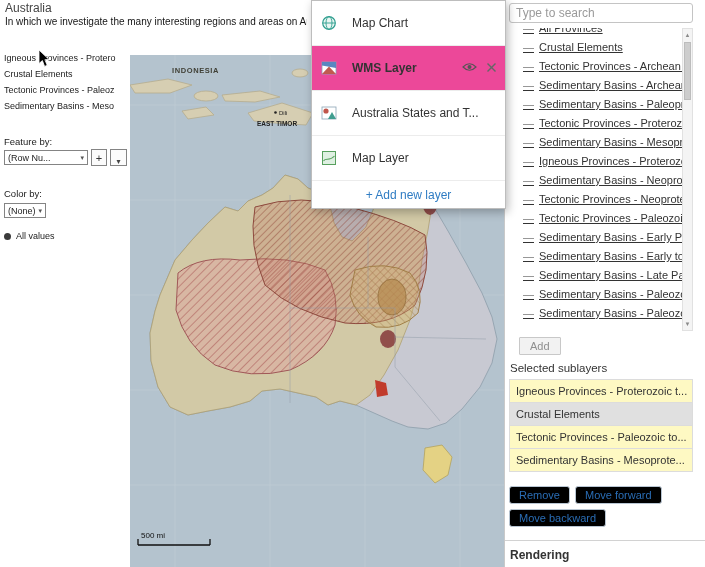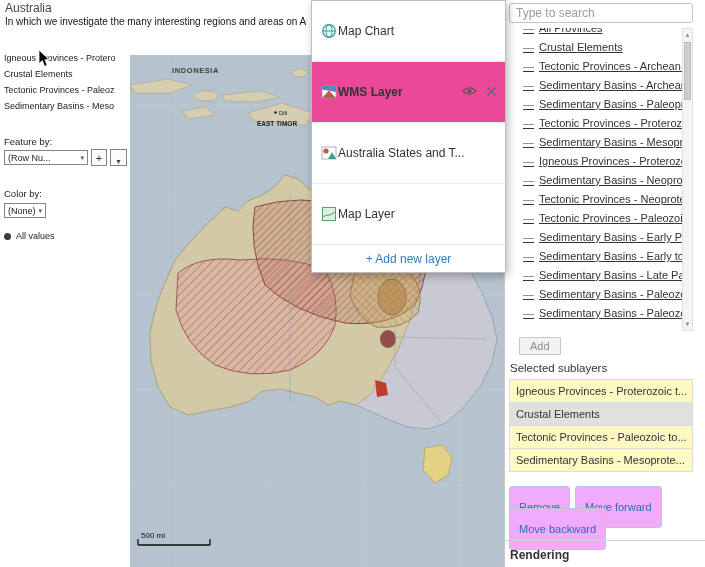--- a/index.html
+++ b/index.html
@@ -30,21 +30,21 @@
   .all-values{margin-top:13px;font-size:9px;display:flex;align-items:center;gap:5px;color:#222;}
   .bullet{width:7px;height:7px;border-radius:50%;background:#3b3b3b;flex:none;}
 
   .map-wrap{position:absolute;left:130px;top:55px;width:375px;height:512px;}
 
   .cursor{position:absolute;left:38px;top:50px;z-index:9;}
 
   
   .layers-popup{position:absolute;left:311px;top:0;width:193px;background:#fff;
                 border:1px solid #bdbdbd;box-shadow:2px 3px 9px rgba(0,0,0,.28);z-index:6;}
-  .popup-row{height:28px;display:flex;align-items:center;gap:1px;padding:16px 9px;
+  .popup-row{height:28px;display:flex;align-items:center;gap:15px;padding:8px 9px;
              border-bottom:1px solid #ececec;font-size:12px;color:#333;}
   .popup-row.selected{background:#ec4899;font-weight:bold;}
   .row-icon{width:16px;height:16px;flex:none;}
   .row-end{margin-left:auto;display:flex;align-items:center;gap:10px;}
   .add-layer{height:27px;display:flex;align-items:center;justify-content:center;
              color:#2f7cc3;font-size:12px;}
 
   
   .right-panel{position:absolute;left:504px;top:0;width:201px;height:567px;background:#fff;
                border-left:1px solid #c9c9c9;box-sizing:border-box;z-index:5;}
@@ -69,21 +69,21 @@
 
   .add-btn{position:absolute;left:14px;top:337px;padding:2px 10px;font-size:11px;color:#8f8f8f;
            background:#f2f2f2;border:1px solid #c8c8c8;border-radius:1px;font-family:inherit;}
   .selected-title{position:absolute;left:5px;top:362px;font-size:11.5px;color:#333;}
   .selected-list{position:absolute;left:4px;top:380px;width:184px;}
   .sel-item{height:22px;line-height:22px;border:1px solid #dcdcdc;margin-top:-1px;padding-left:6px;
             font-size:11px;background:#fef9c3;white-space:nowrap;overflow:hidden;color:#333;}
   .sel-item.selected{background:#e0e0e0;}
   .actions1{position:absolute;left:4px;top:486px;display:flex;gap:5px;}
   .actions2{position:absolute;left:4px;top:508px;}
-  .action-btn{padding:14px 9px;font-size:11px;color:#2a6db5;background:#f0abfc;
+  .action-btn{padding:2px 9px;font-size:11px;color:#2a6db5;background:#000000;
               border:1px solid #b9c6d3;border-radius:3px;font-family:inherit;}
   .panel-divider{position:absolute;left:0;top:540px;width:100%;border-top:1px solid #d2d2d2;}
   .rendering-title{position:absolute;left:5px;top:548px;font-size:12px;font-weight:bold;color:#333;}
 </style>
 </head>
 <body>
 
 <div class="app">
 
   <div class="visual-title">Australia</div>

